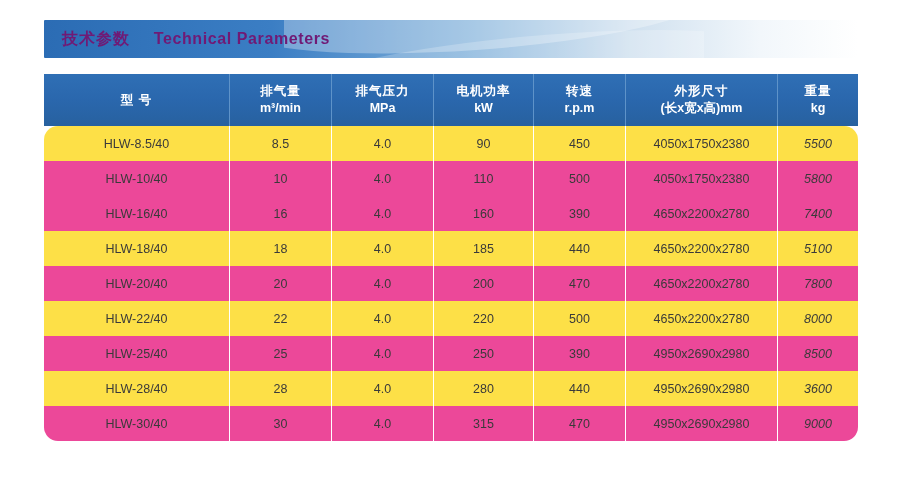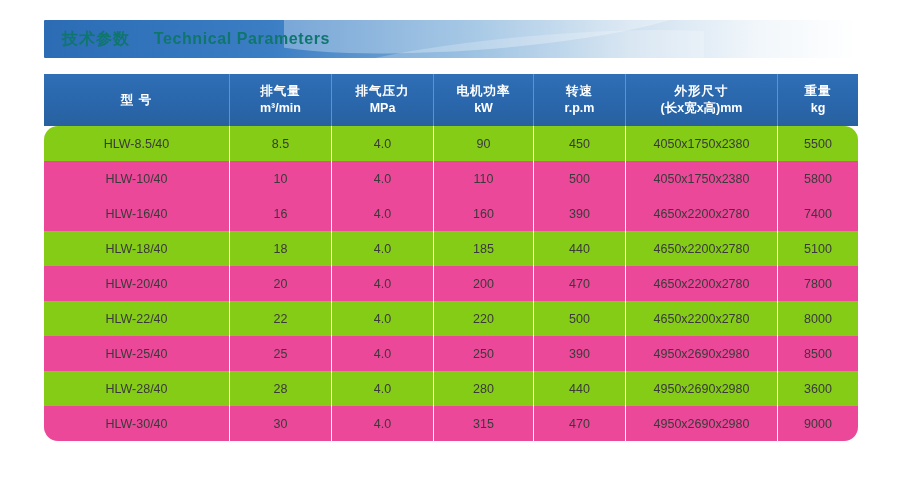--- a/index.html
+++ b/index.html
@@ -72,21 +72,21 @@
     background: rgba(255,255,255,0.22);
     border-radius: 50%;
     transform: rotate(-5deg);
   }
   .banner-title {
     position: absolute;
     left: 18px;
     top: 0;
     height: 38px;
     line-height: 38px;
-    color: #0f766e;
+    color: #701a75;
     font-size: 16px;
     letter-spacing: 0.4px;
     white-space: nowrap;
     z-index: 3;
     text-align: center;
   }
   .banner-title .cn {
     font-weight: bold;
     letter-spacing: 1px;
   }
@@ -133,22 +133,23 @@
   table.spec tbody td {
     height: 33px;
     text-align: center;
     font-size: 12.5px;
     color: #3a3a3a;
     border-right: 1px solid #ffffff;
     white-space: nowrap;
   }
   table.spec tbody td:last-child {
     border-right: none;
-  }
-  table.spec tbody tr.odd td  { background: #84cc16; }
+    font-style: italic;
+  }
+  table.spec tbody tr.odd td  { background: #fde047; }
   table.spec tbody tr.even td { background: #ec4899; }
 
   table.spec tbody tr td:first-child { border-top-left-radius: 0; }
 
   
   table.spec tbody tr:first-child td:first-child { border-top-left-radius: 14px; }
   table.spec tbody tr:first-child td:last-child  { border-top-right-radius: 14px; }
   table.spec tbody tr:last-child td:first-child  { border-bottom-left-radius: 14px; }
   table.spec tbody tr:last-child td:last-child   { border-bottom-right-radius: 14px; }
 

